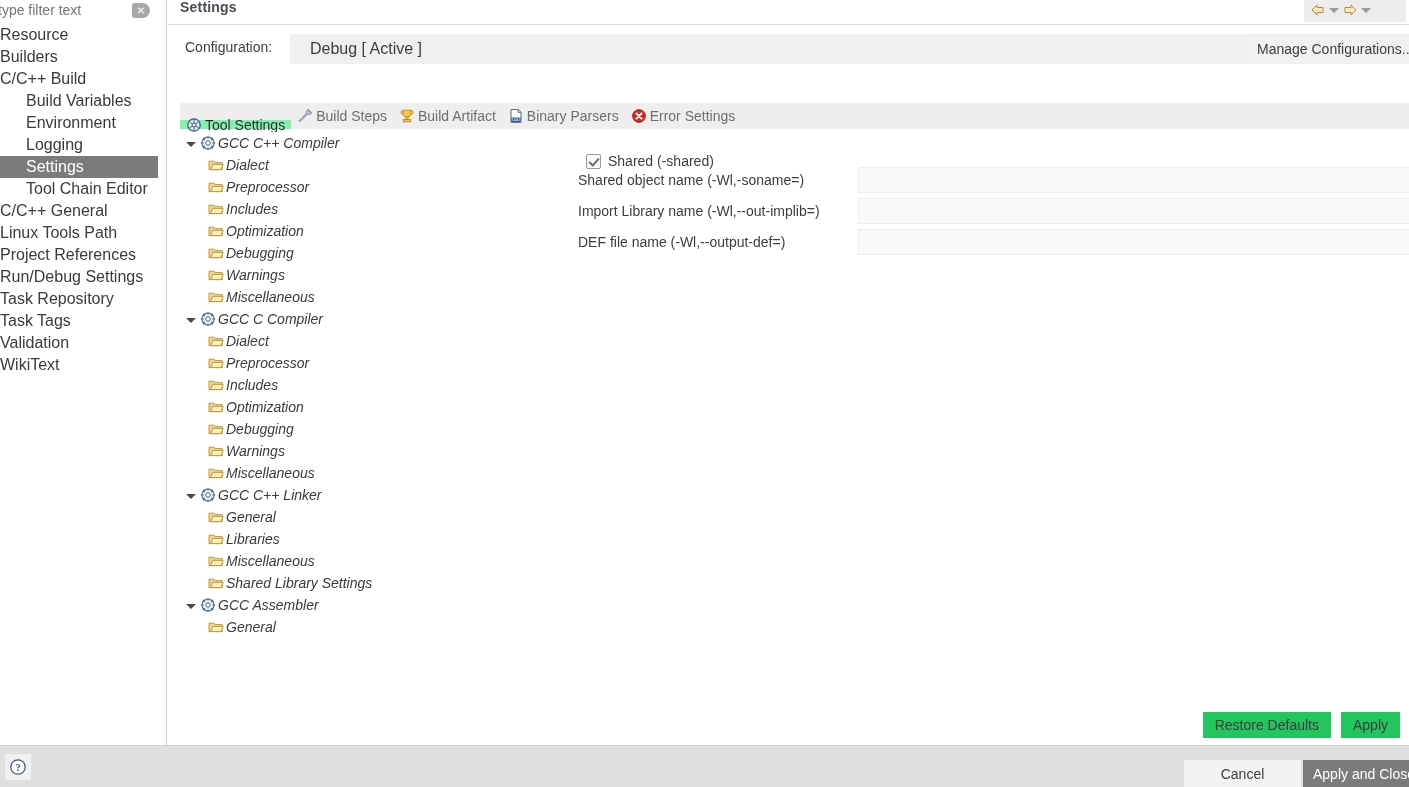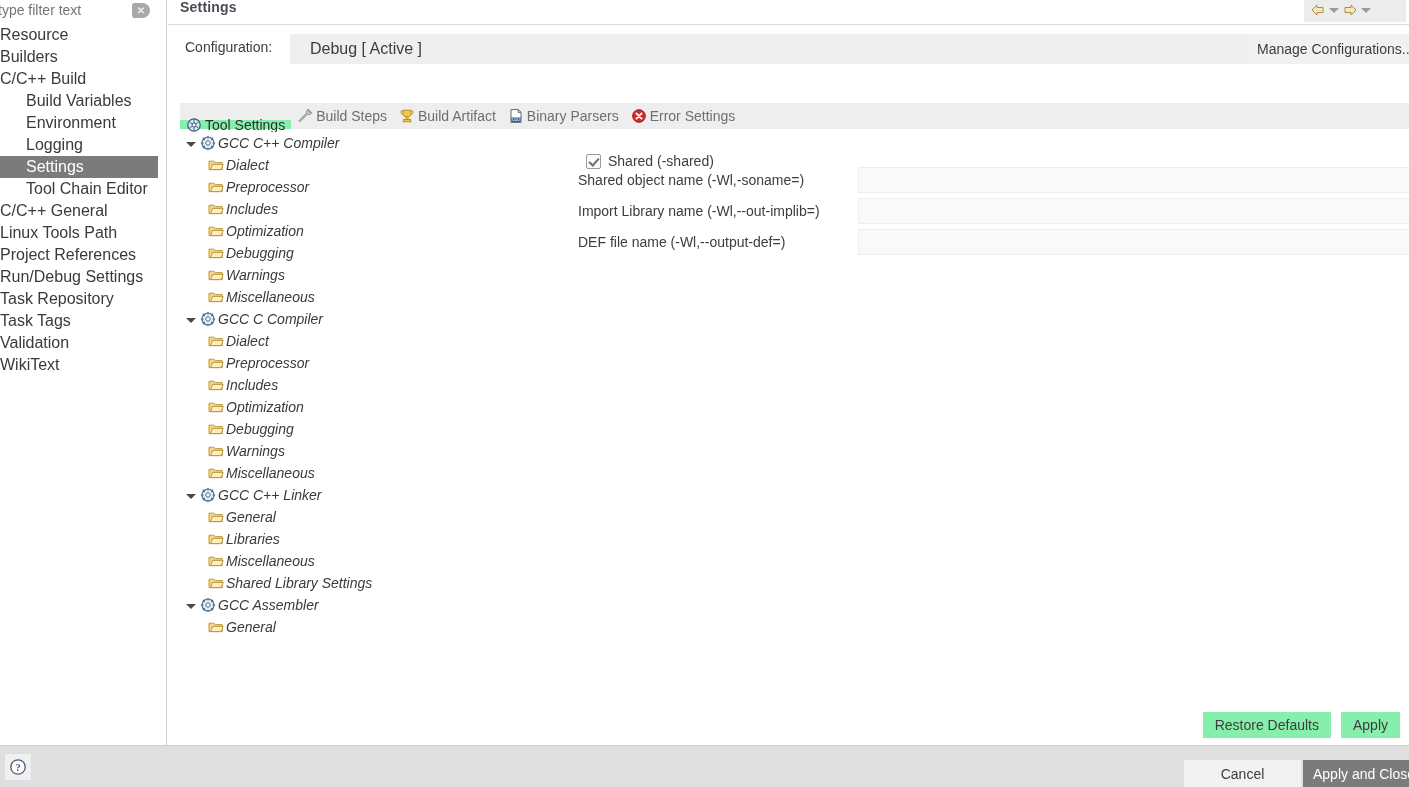--- a/index.html
+++ b/index.html
@@ -231,21 +231,21 @@
     padding: 0 5px;
   }
 
   
   #page-buttons {
     position: absolute; right: 9px; top: 712px;
     display: flex; gap: 10px; align-items: center;
   }
   .pbtn {
     height: 26px; min-width: 58px;
-    background: #86efac;
+    background: #22c55e;
     display: flex; align-items: center; justify-content: center;
     padding: 0 12px;
     font-size: 14px; color: #3d3d3d;
     cursor: pointer; white-space: nowrap;
   }
 
   
   #footer {
     position: absolute; left: 0; top: 745px;
     width: 1409px; height: 42px;

